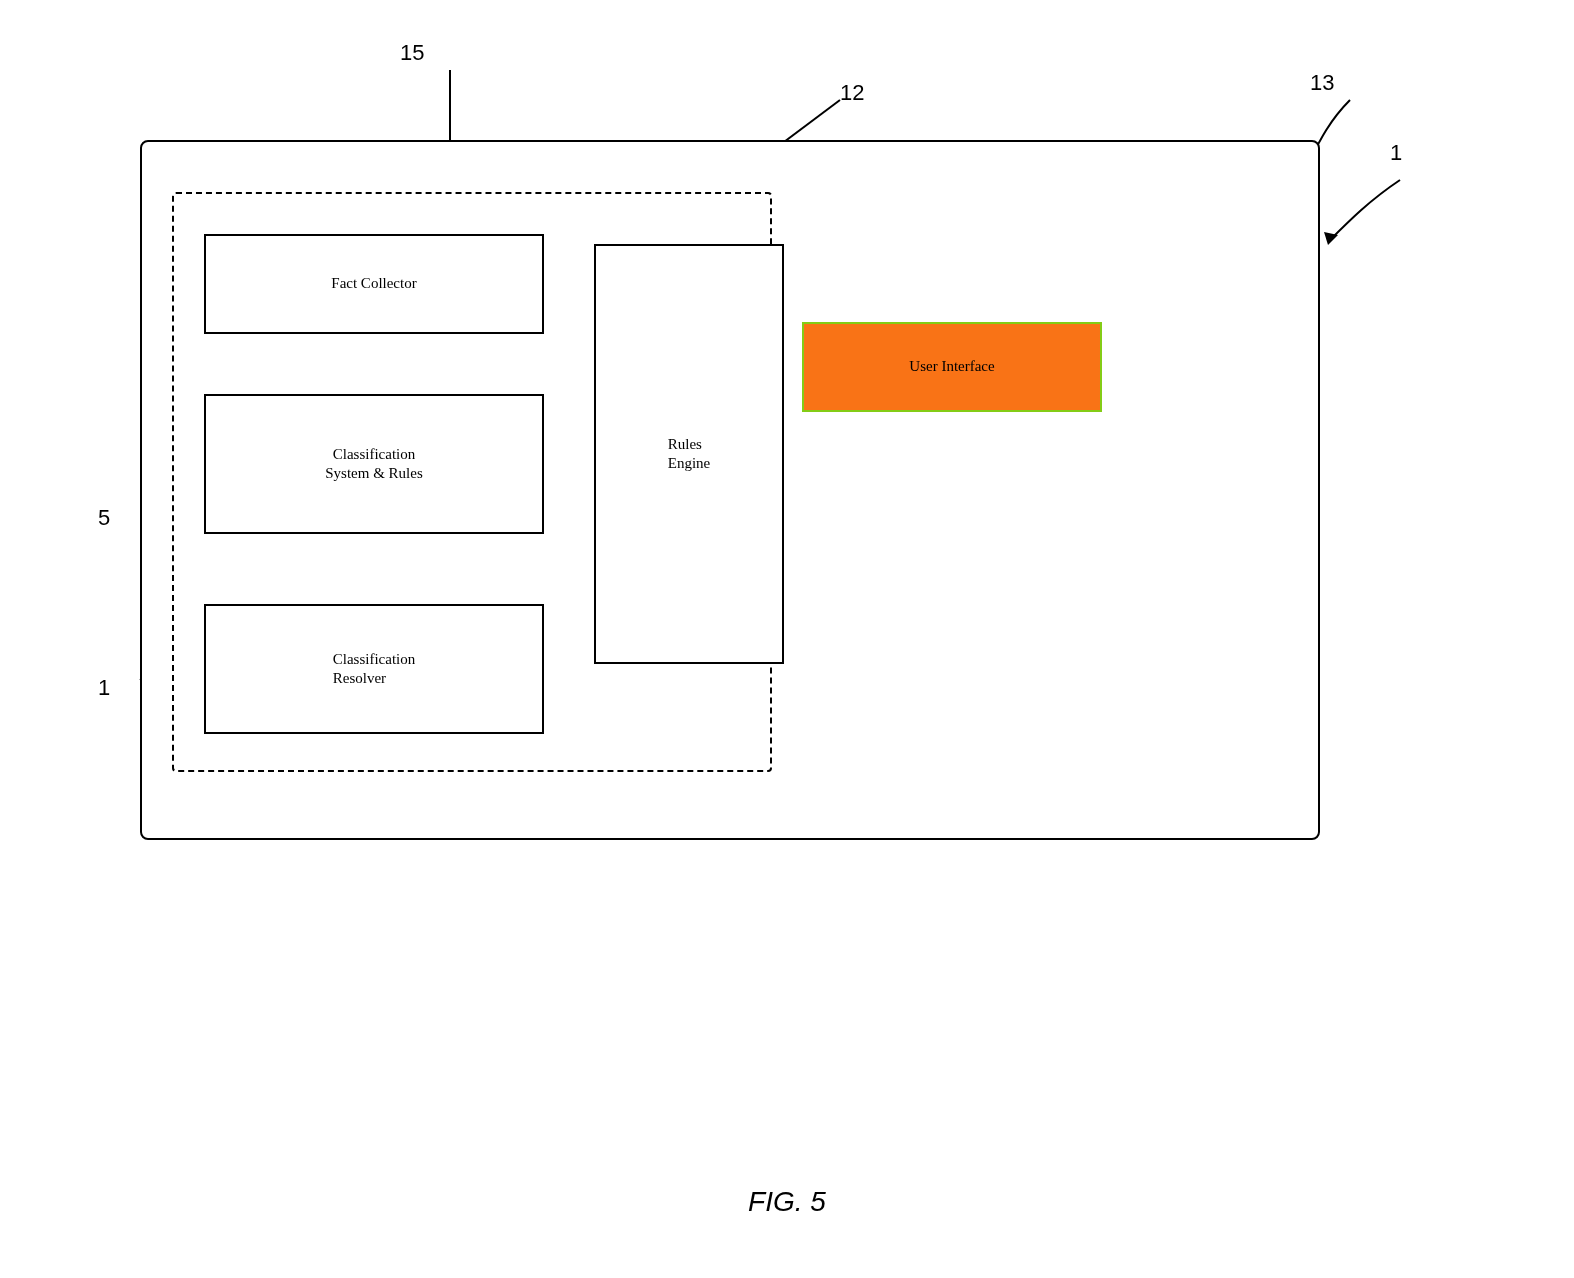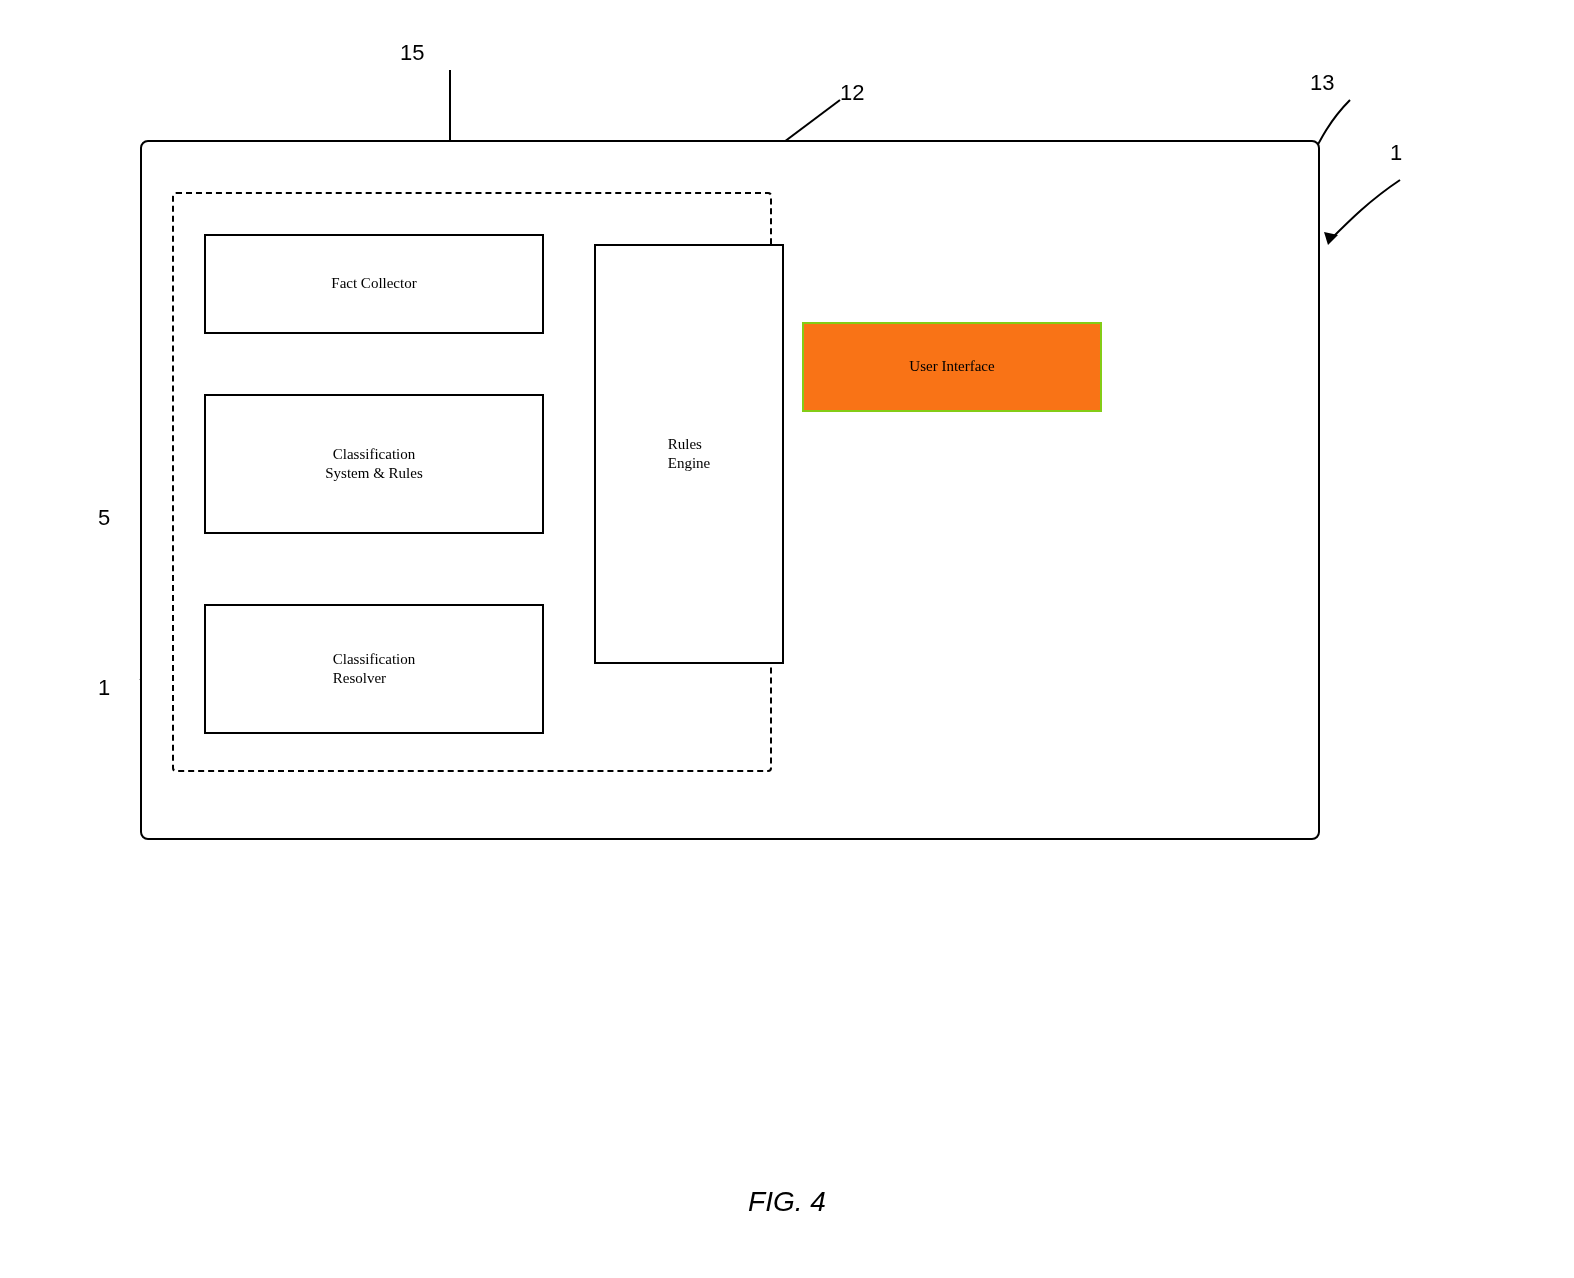--- a/index.html
+++ b/index.html
@@ -217,13 +217,13 @@
     </div>
 
     <div class="user-interface-box">
       <span class="box-label">User Interface</span>
     </div>
 
   </div>
 
 </div>
 
-<div class="fig-caption">FIG. 4</div>
+<div class="fig-caption">FIG. 5</div>
 
 </body></html>

